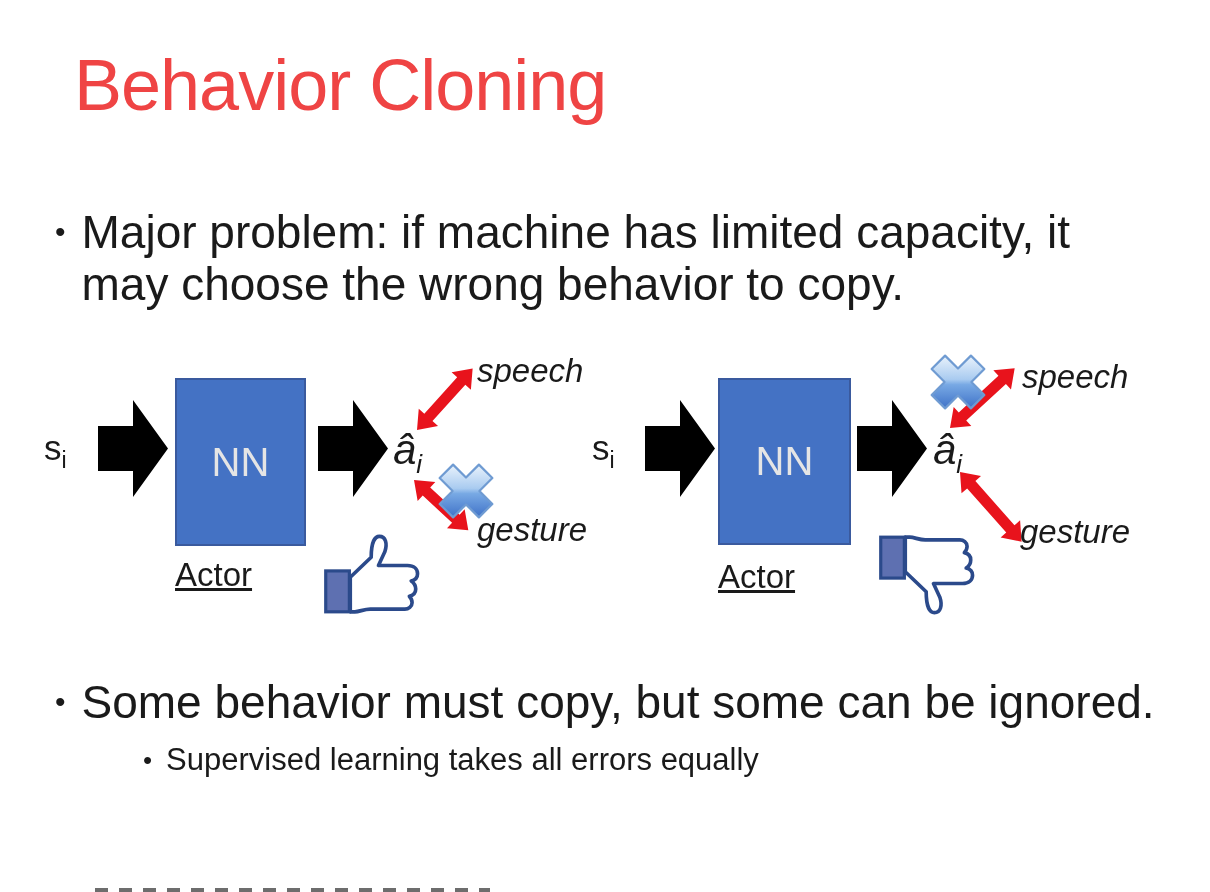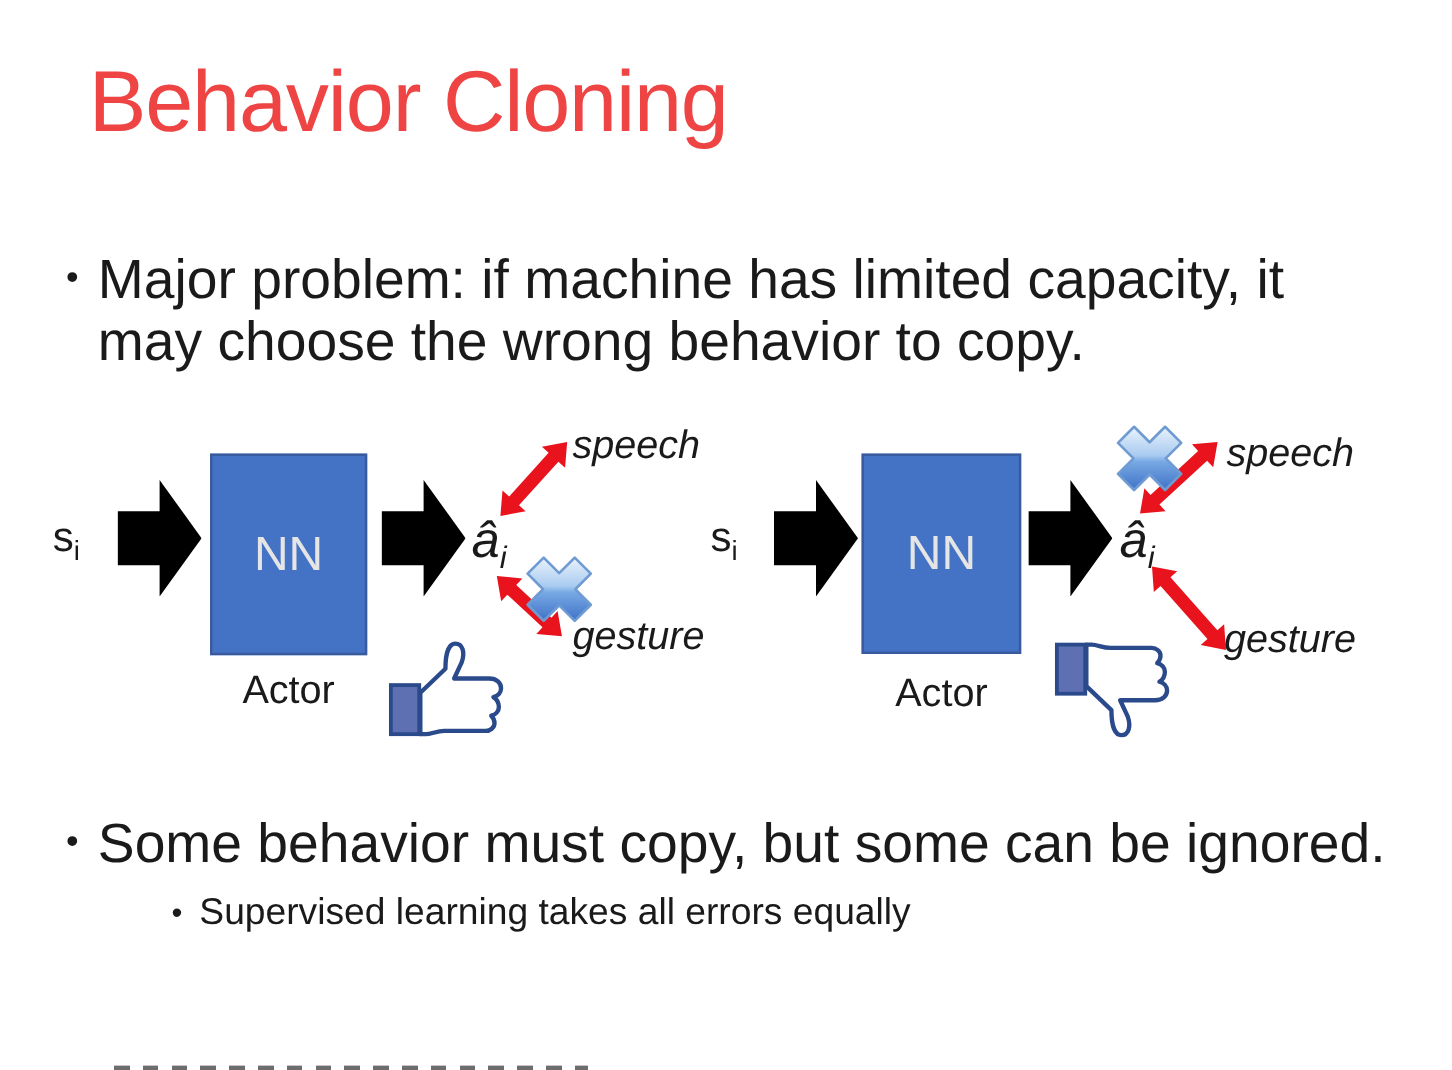--- a/index.html
+++ b/index.html
@@ -35,21 +35,21 @@
   .diagram-right { left:575px; top:350px; }
 
   .state-label { font-size:35px; white-space:nowrap; }
   .state-label sub { font-size:23px; }
   .nn-box {
     background:#4472C4; border:2px solid #3A5A9E;
     display:flex; align-items:center; justify-content:center;
     box-sizing:border-box;
   }
   .nn-text { color:#e5e5e5; font-size:40px; }
-  .actor-label { font-size:33px; text-align:center; }
+  .actor-label { font-size:33px; text-align:left;text-decoration:underline; }
   .action-label {
     font-family:Liberation Sans, sans-serif; font-style:italic;
     font-size:42px; white-space:nowrap;
   }
   .action-label sub { font-size:26px; font-style:italic; }
   .io-label { font-size:33px; white-space:nowrap;font-style:italic; }
 
   .crop-artifact {
     left:95px; bottom:0; width:395px; height:4px;
     background:repeating-linear-gradient(90deg,

